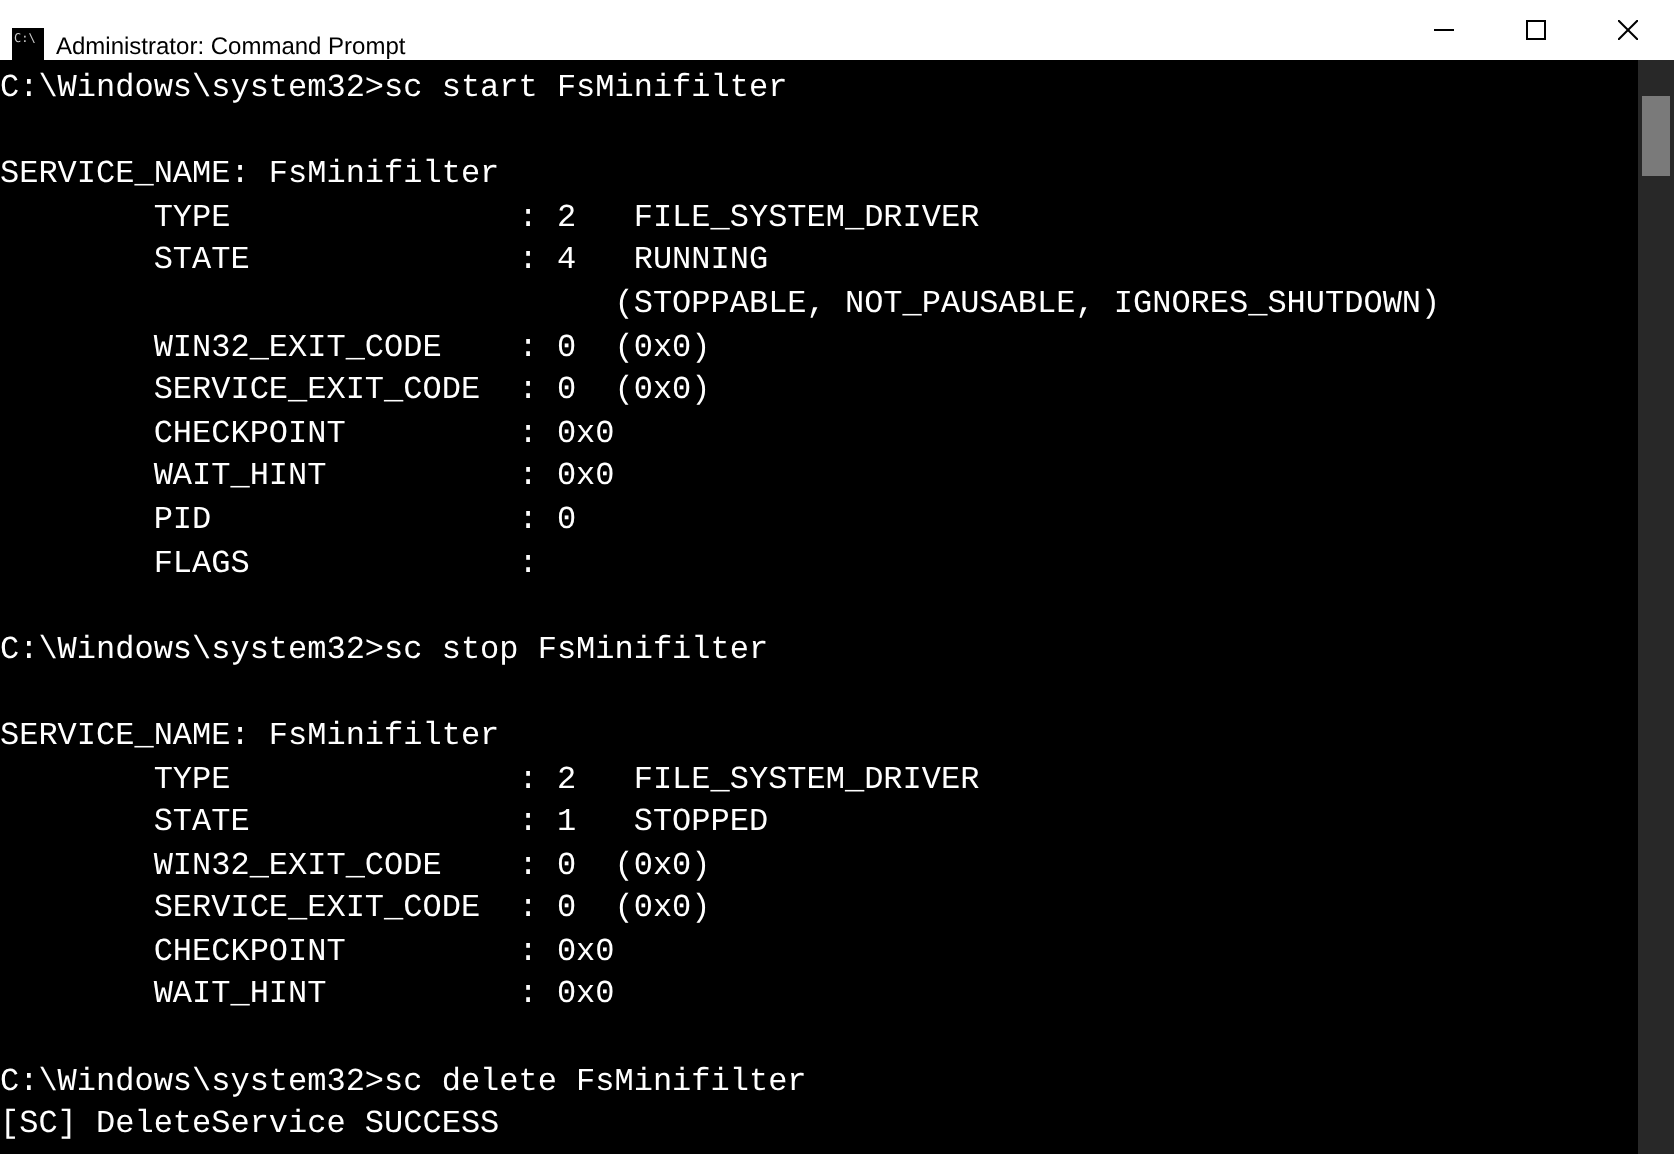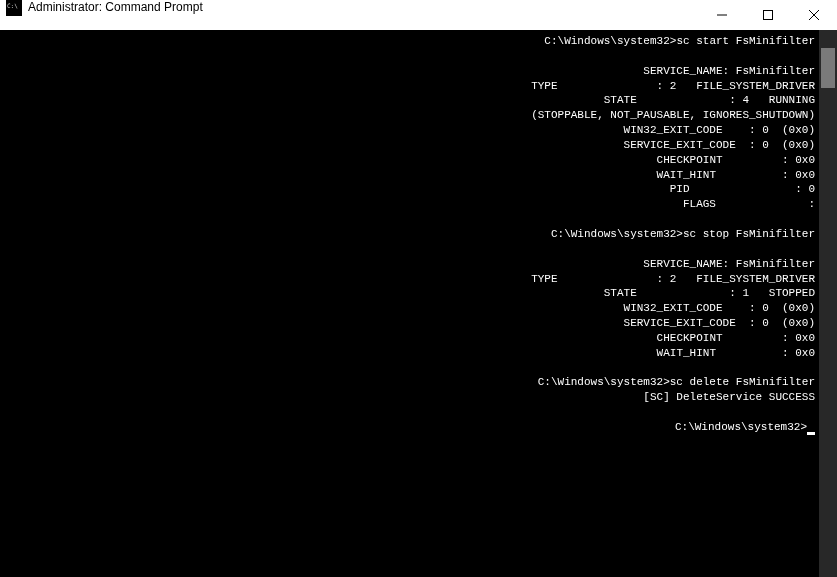--- a/index.html
+++ b/index.html
@@ -18,21 +18,21 @@
       width: 100%;
       height: 100%;
       display: flex;
       flex-direction: column;
       background: #ffffff;
     }
     .titlebar {
       height: 30px;
       background: #ffffff;
       display: flex;
-      align-items: flex-start;
+      align-items: flex-end;
       padding-left: 6px;
       flex-shrink: 0;
     }
     .titlebar-icon {
       width: 16px;
       height: 16px;
       background: #000000;
       display: flex;
       align-items: center;
       justify-content: center;
@@ -72,26 +72,25 @@
       flex: 1;
       background: #000000;
       display: flex;
       overflow: hidden;
     }
     .terminal {
       flex: 1;
       background: #000000;
       color: #ffffff;
       font-family: "Consolas", "Courier New", monospace;
-      font-size: 11px;
+      font-size: 16px;
       line-height: 1.35;
       padding: 4px 4px 4px 0;
       white-space: pre;
       overflow: hidden;
-      text-align: right;
     }
     .scrollbar {
       width: 18px;
       background: #282828;
       display: flex;
       flex-direction: column;
     }
     .scroll-arrow {
       height: 18px;
       background: #282828;

